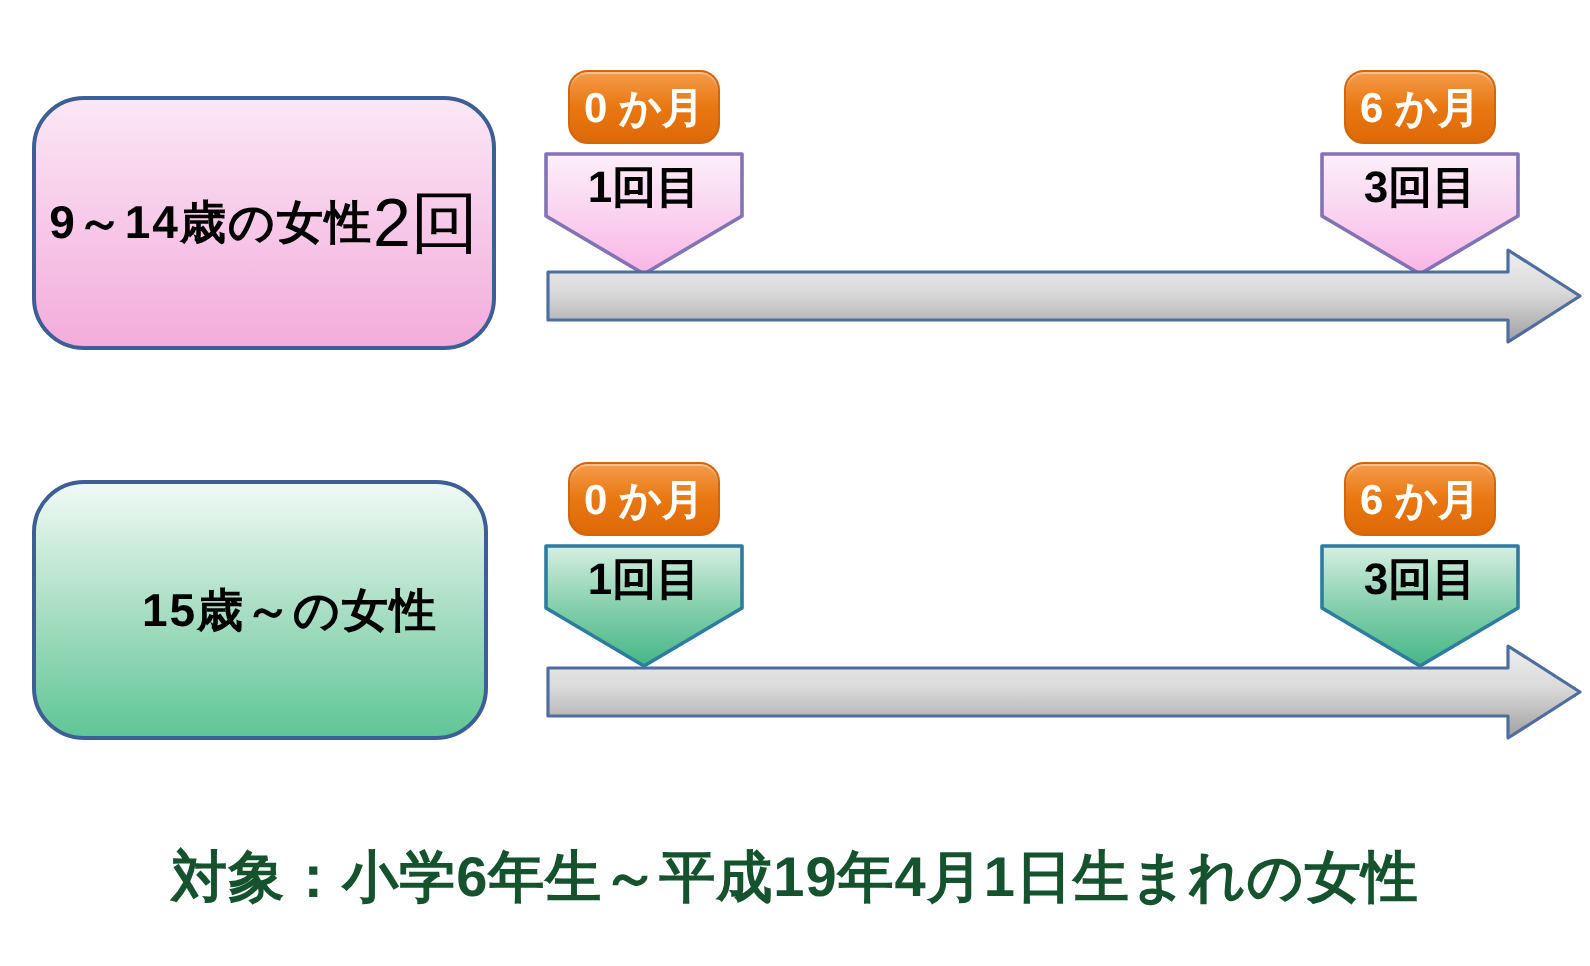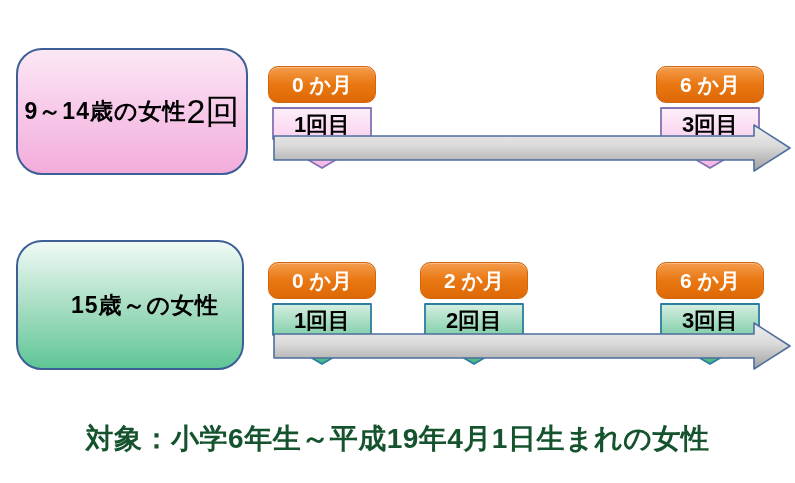--- a/index.html
+++ b/index.html
@@ -16,27 +16,26 @@
     color:#000;text-align:center;box-sizing:border-box;
   }
   .agebox.pink{background:linear-gradient(180deg,#FBE7F4 0%,#F7C9E9 50%,#F3ACDB 100%);}
   .agebox.green{background:linear-gradient(180deg,#F0FAF5 0%,#A9DEC4 50%,#5FC696 100%);padding-left:30px;}
   .agebox .l1{font-size:23px;font-weight:bold;letter-spacing:1px;}
   .agebox .l2{font-size:34px;font-weight:normal;margin-top:1px;}
 
   
   .milestone{position:absolute;width:100px;display:flex;flex-direction:column;align-items:center;}
   .badge{
-    width:108px;height:37px;border-radius:10px;box-sizing:border-box;
+    width:76px;height:37px;border-radius:10px;box-sizing:border-box;
     background:linear-gradient(180deg,#F49C4C 0%,#E97711 50%,#DD6906 100%);
     border:1px solid #D2660C;
     color:#fff;font-weight:bold;font-size:21px;
     display:flex;align-items:center;justify-content:center;
     box-shadow:inset 0 1px 0 rgba(255,255,255,.35);
-    margin-top:31px;
   }
   .pent{position:relative;width:100px;height:62px;margin-top:4px;}
   .pent svg{display:block;}
   .pent .dose{
     position:absolute;left:0;top:3px;width:100%;text-align:center;
     font-size:22px;font-weight:bold;color:#000;
   }
 
   .arrow{position:absolute;}
 
@@ -112,29 +111,20 @@
     <div class="milestone" style="left:272px;top:231px;">
       <div class="badge">0 か月</div>
       <div class="pent">
         <svg width="100" height="62" viewBox="0 0 100 62">
           <polygon points="1,1 99,1 99,32 50,61 1,32" fill="url(#gradGreen)" stroke="#2E7C9E" stroke-width="1.8" stroke-linejoin="round"></polygon>
         </svg>
         <span class="dose">1回目</span>
       </div>
     </div>
 
-    <div class="milestone" style="left:424px;top:231px;">
-      <div class="badge">2 か月</div>
-      <div class="pent">
-        <svg width="100" height="62" viewBox="0 0 100 62">
-          <polygon points="1,1 99,1 99,32 50,61 1,32" fill="url(#gradGreen)" stroke="#2E7C9E" stroke-width="1.8" stroke-linejoin="round"></polygon>
-        </svg>
-        <span class="dose">2回目</span>
-      </div>
-    </div>
 
     <div class="milestone" style="left:660px;top:231px;">
       <div class="badge">6 か月</div>
       <div class="pent">
         <svg width="100" height="62" viewBox="0 0 100 62">
           <polygon points="1,1 99,1 99,32 50,61 1,32" fill="url(#gradGreen)" stroke="#2E7C9E" stroke-width="1.8" stroke-linejoin="round"></polygon>
         </svg>
         <span class="dose">3回目</span>
       </div>
     </div>

